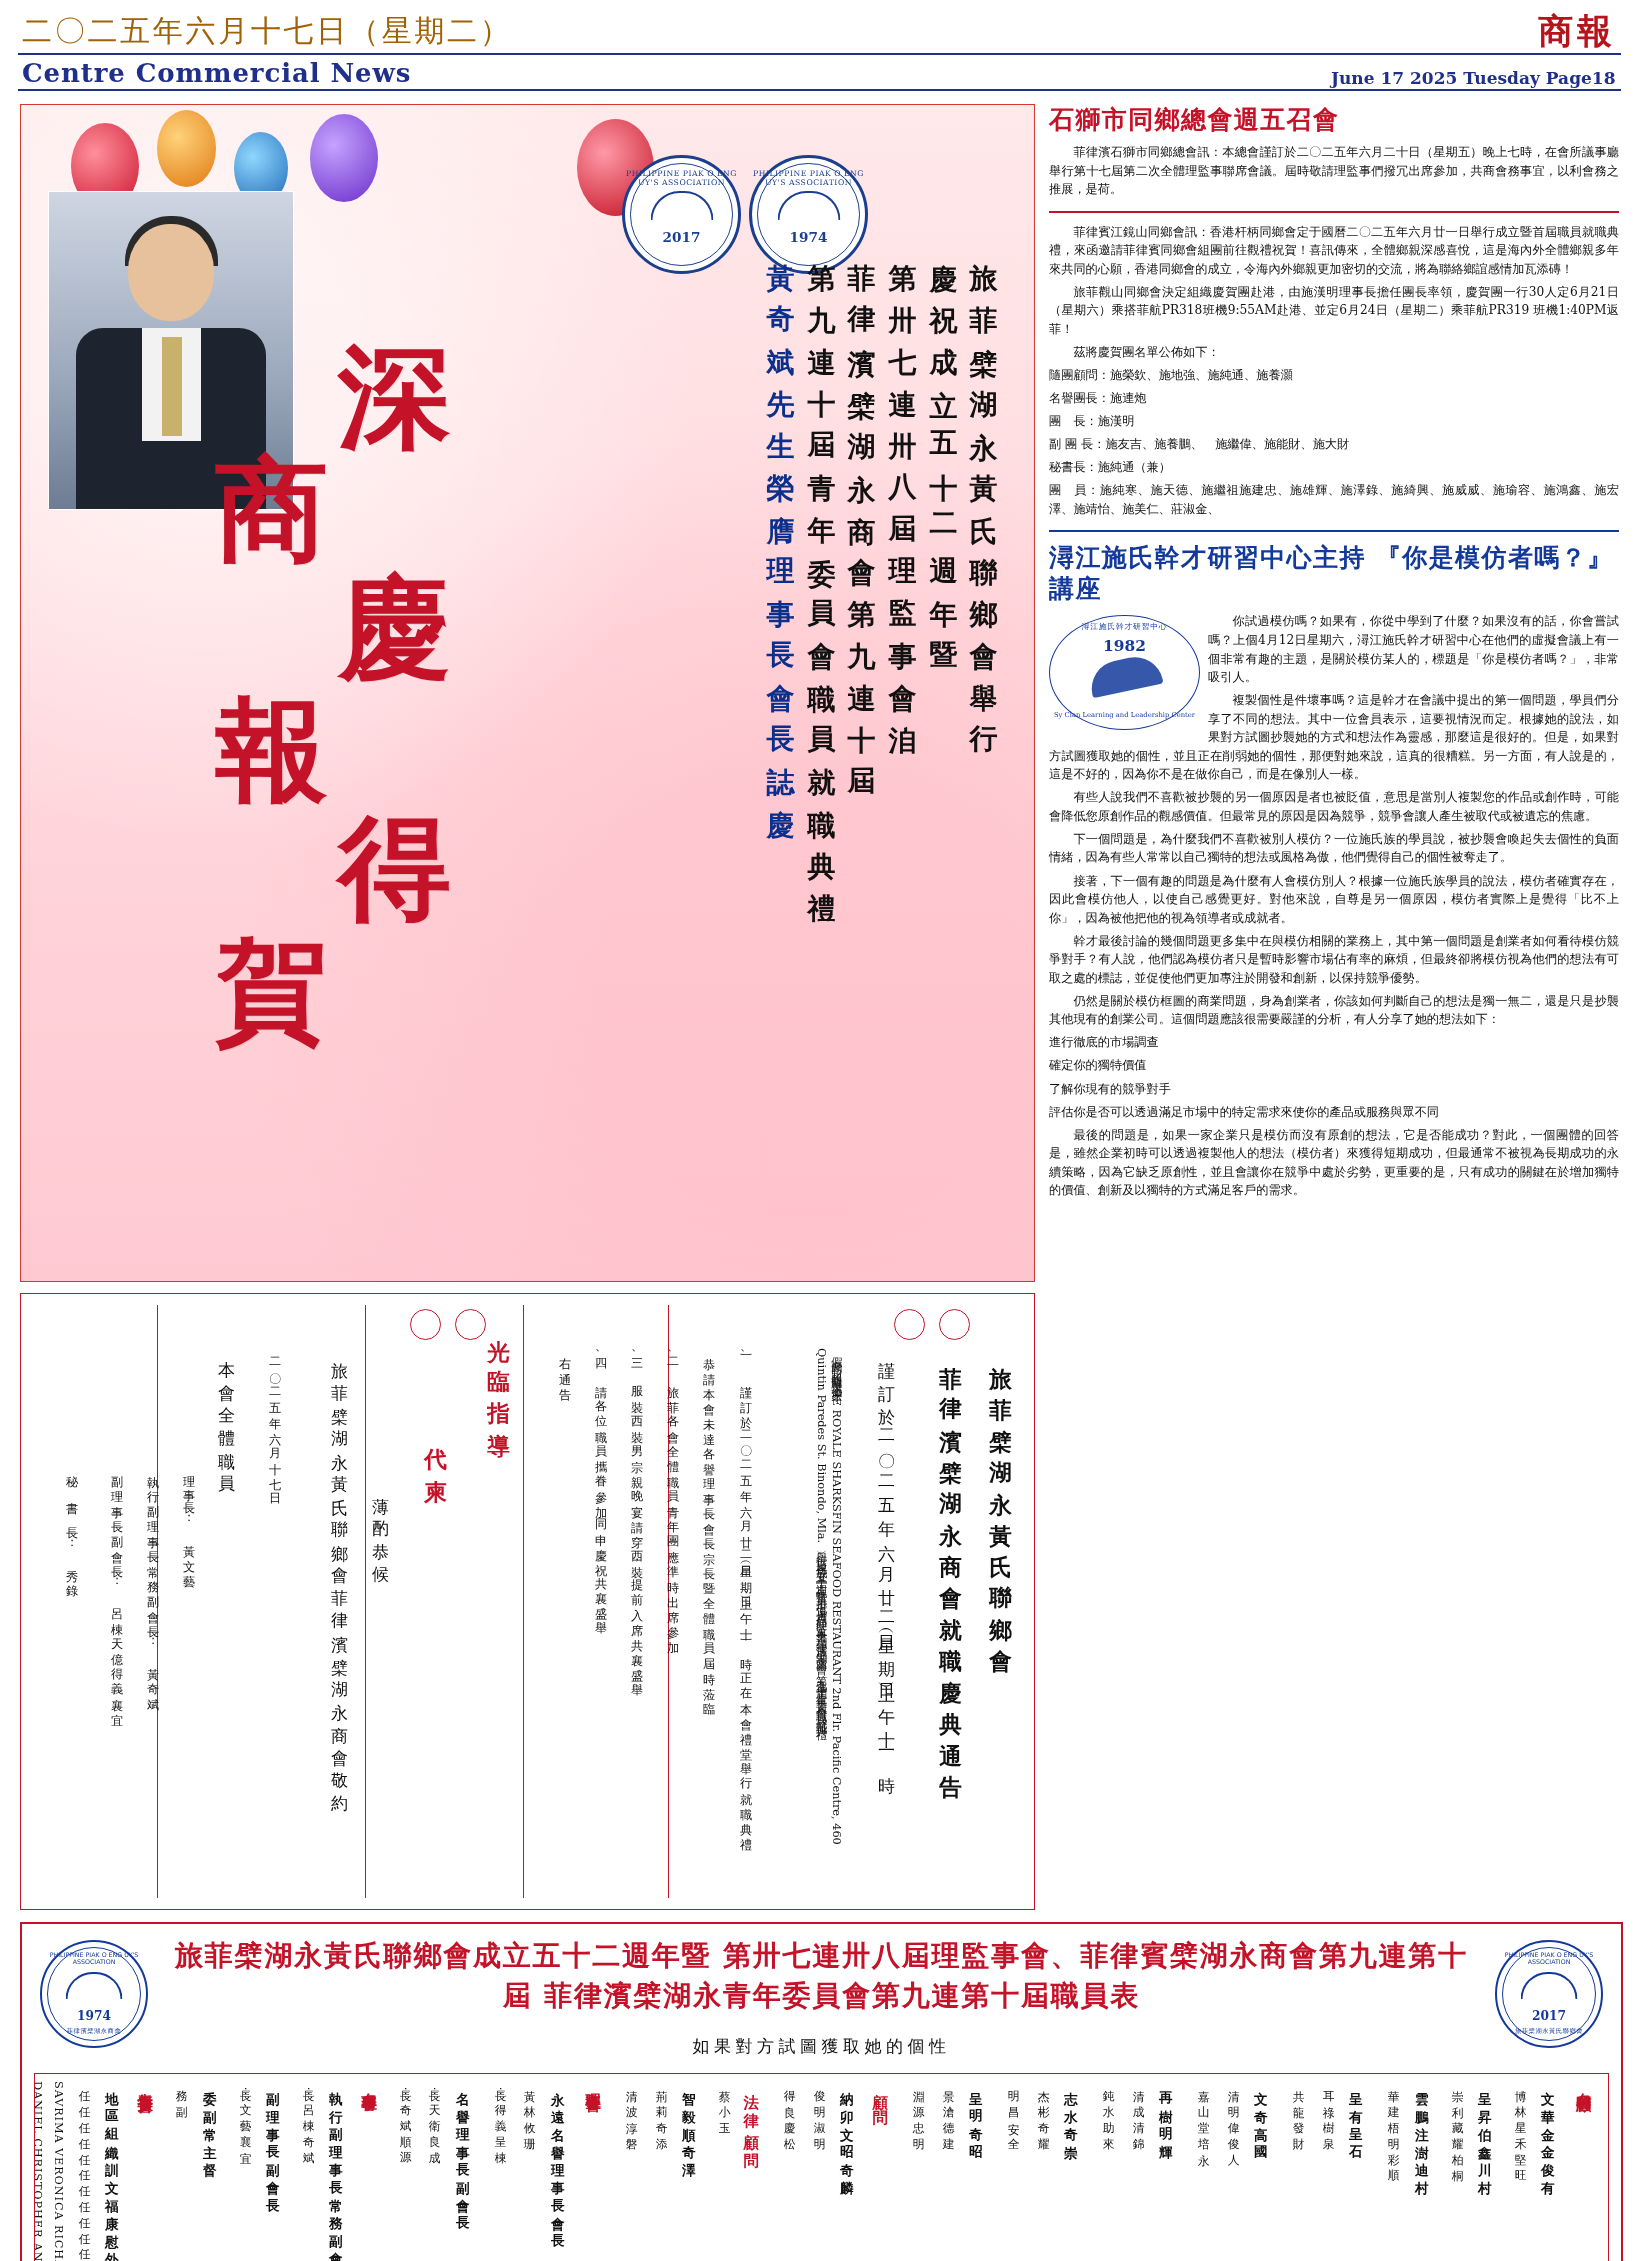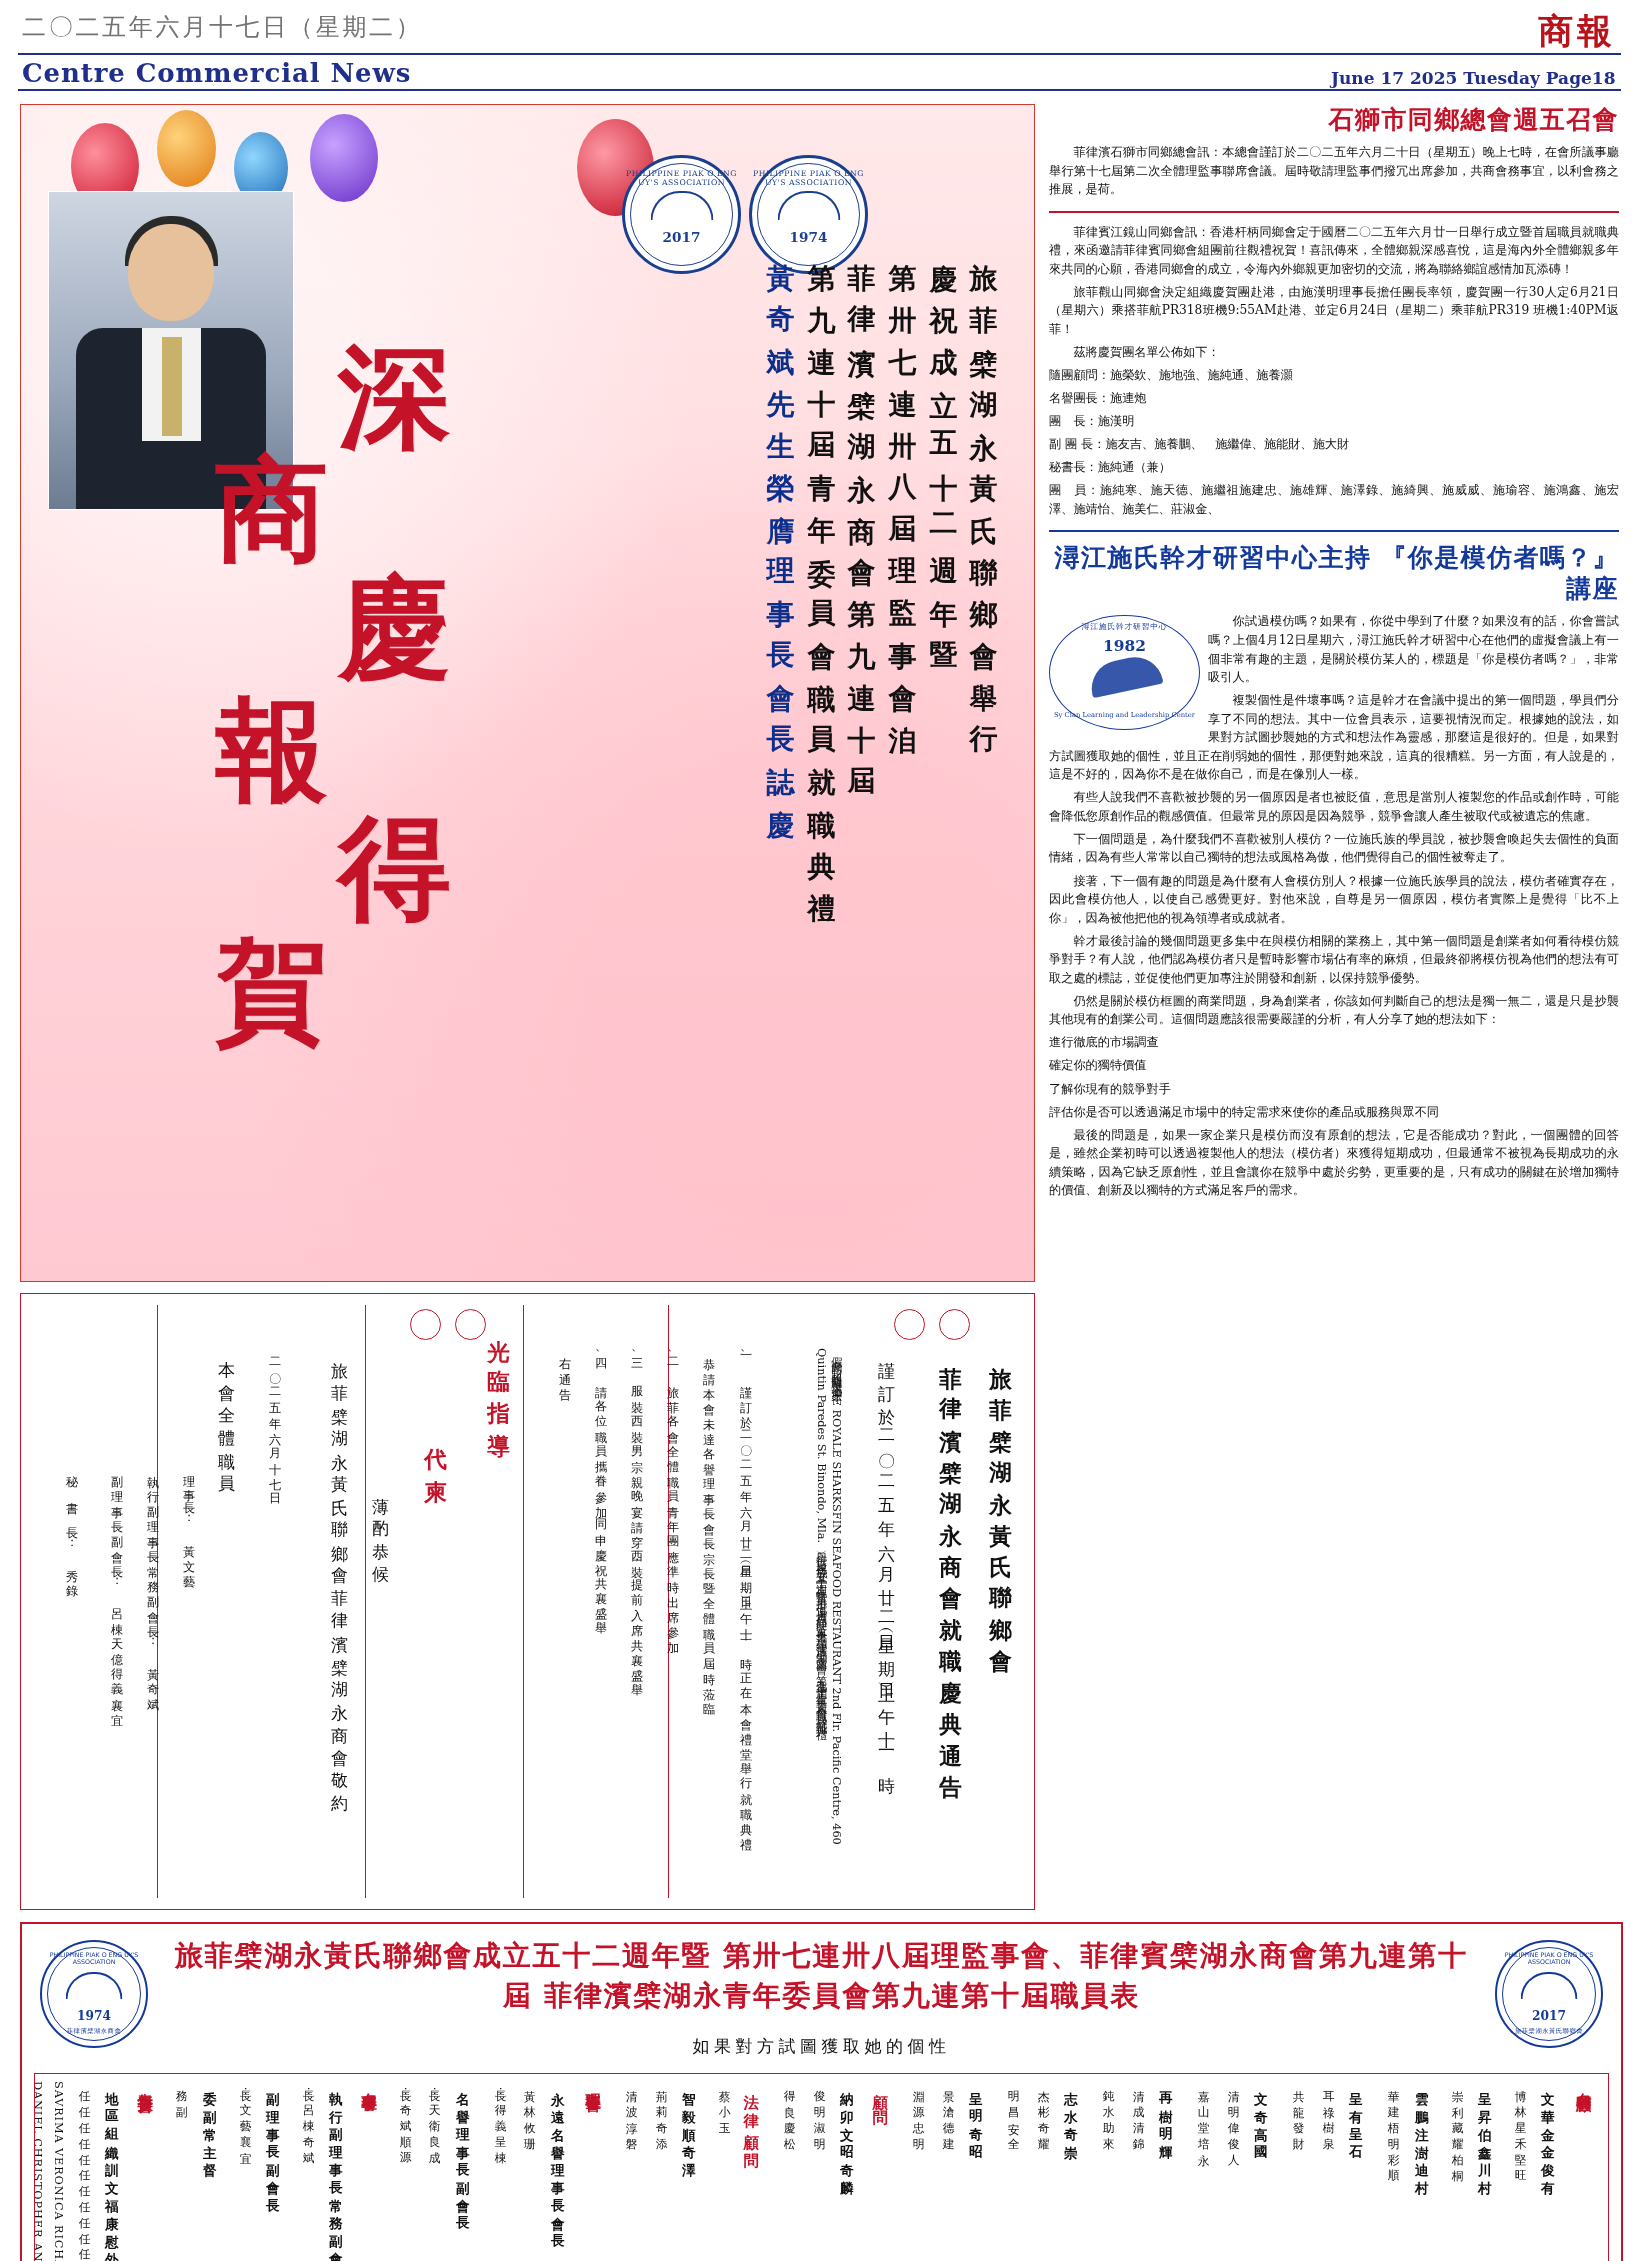--- a/index.html
+++ b/index.html
@@ -2,21 +2,21 @@
 <html style="font-size:7.2px"><head>
 <meta charset="utf-8">
 <style>
   html,body{margin:0;padding:0;background:#fff;}
   body{width:1639px;height:2840px;font-family:"DejaVu Sans","Liberation Sans",sans-serif;color:#111;}
   .page{position:relative;width:1639px;height:2840px;overflow:hidden;background:#fff;}
 
   
   .masthead{position:absolute;left:0;top:0;width:1639px;height:95px;}
   .mh-date{position:absolute;left:22px;top:11px;font-family:"DejaVu Serif","Liberation Serif",serif;
-           font-size:24px;letter-spacing:2.7px;color:#737373;white-space:nowrap;}
+           font-size:30px;letter-spacing:2.7px;color:#a16207;white-space:nowrap;}
   .mh-logo{position:absolute;right:23.5px;top:8.1px;font-family:"DejaVu Serif","Liberation Serif",serif;
            font-size:35px;font-weight:bold;color:#b8121b;letter-spacing:3.6px;}
   .mh-rule1{position:absolute;left:18px;top:53px;width:1603px;height:2.3px;background:#1f2f8a;}
   .mh-en{position:absolute;left:22px;top:58px;font-family:"DejaVu Serif","Liberation Serif",serif;
          font-size:26px;font-weight:bold;color:#1f2f8a;letter-spacing:0.9px;white-space:nowrap;}
   .mh-endate{position:absolute;right:23.5px;top:68px;font-family:"DejaVu Serif","Liberation Serif",serif;
              font-size:17px;font-weight:bold;color:#1f2f8a;white-space:nowrap;}
   .mh-rule2{position:absolute;left:18px;top:89px;width:1603px;height:1.8px;background:#1f2f8a;}
 
   
@@ -62,21 +62,21 @@
   .hv1{right:32px;top:136px;font-size:28px;letter-spacing:4.5px;}
   .hv2{right:72px;top:136px;font-size:28px;letter-spacing:4.5px;}
   .hv3{right:113px;top:136px;font-size:28px;letter-spacing:4.5px;}
   .hv4{right:154px;top:136px;font-size:28px;letter-spacing:4.5px;}
   .hv5{right:194px;top:136px;font-size:28px;letter-spacing:4.5px;}
   .hv6{right:235px;top:136px;font-size:28px;letter-spacing:4.5px;color:#0b2f8a;}
 
   
   .rcol{position:absolute;left:1049px;top:104px;width:570px;}
   .art-h{font-family:"DejaVu Serif","Liberation Serif",serif;font-weight:bold;color:#c41228;
-         font-size:25px;letter-spacing:1.4px;line-height:1.25;text-align:right;margin:0 0 8.1px;}
+         font-size:25px;letter-spacing:1.4px;line-height:1.25;text-align:left;margin:0 0 8.1px;}
   .art-h.blue{color:#13399b;}
   .art-p{font-family:"DejaVu Serif","Liberation Serif",serif;font-size:12.2px;line-height:1.52;
          text-align:justify;margin:0 0 4.5px;text-indent:24.4px;color:#111;}
   .art-p.noind{text-indent:0;}
   .rule-r{height:1.8px;background:#c41228;margin:11.8px 0 10px;}
   .rule-b{height:1.8px;background:#13399b;margin:11.8px 0 10px;}
   .logo-oval{float:left;width:149px;height:113px;margin:2.7px 8.1px 3.6px 0;border:1.4px solid #13399b;
              border-radius:50%;background:#fff;position:relative;}
   .logo-oval .y{position:absolute;left:0;right:0;top:21px;text-align:center;font-size:15.4px;font-weight:bold;color:#13399b;
                 font-family:"DejaVu Serif","Liberation Serif",serif;}

